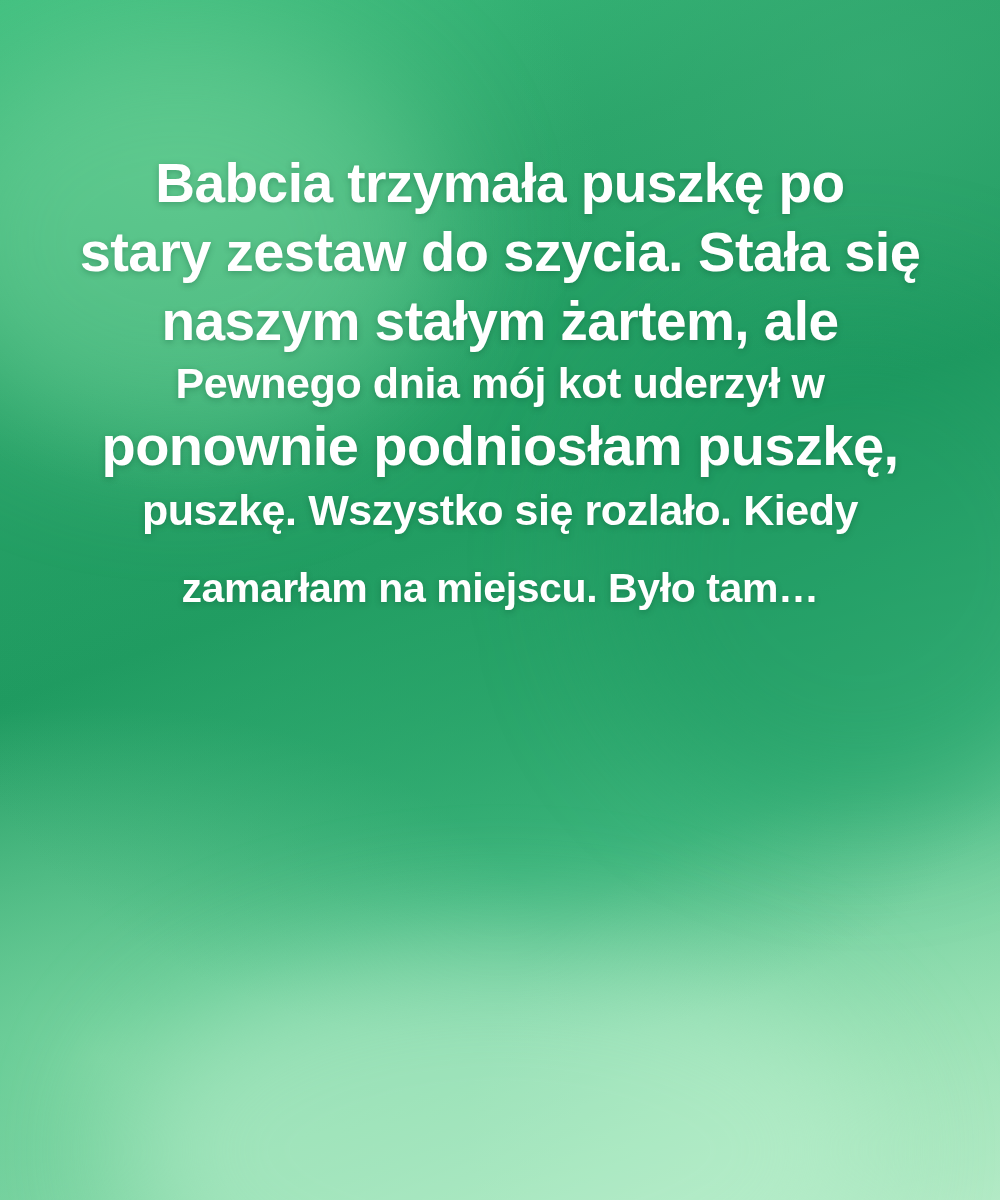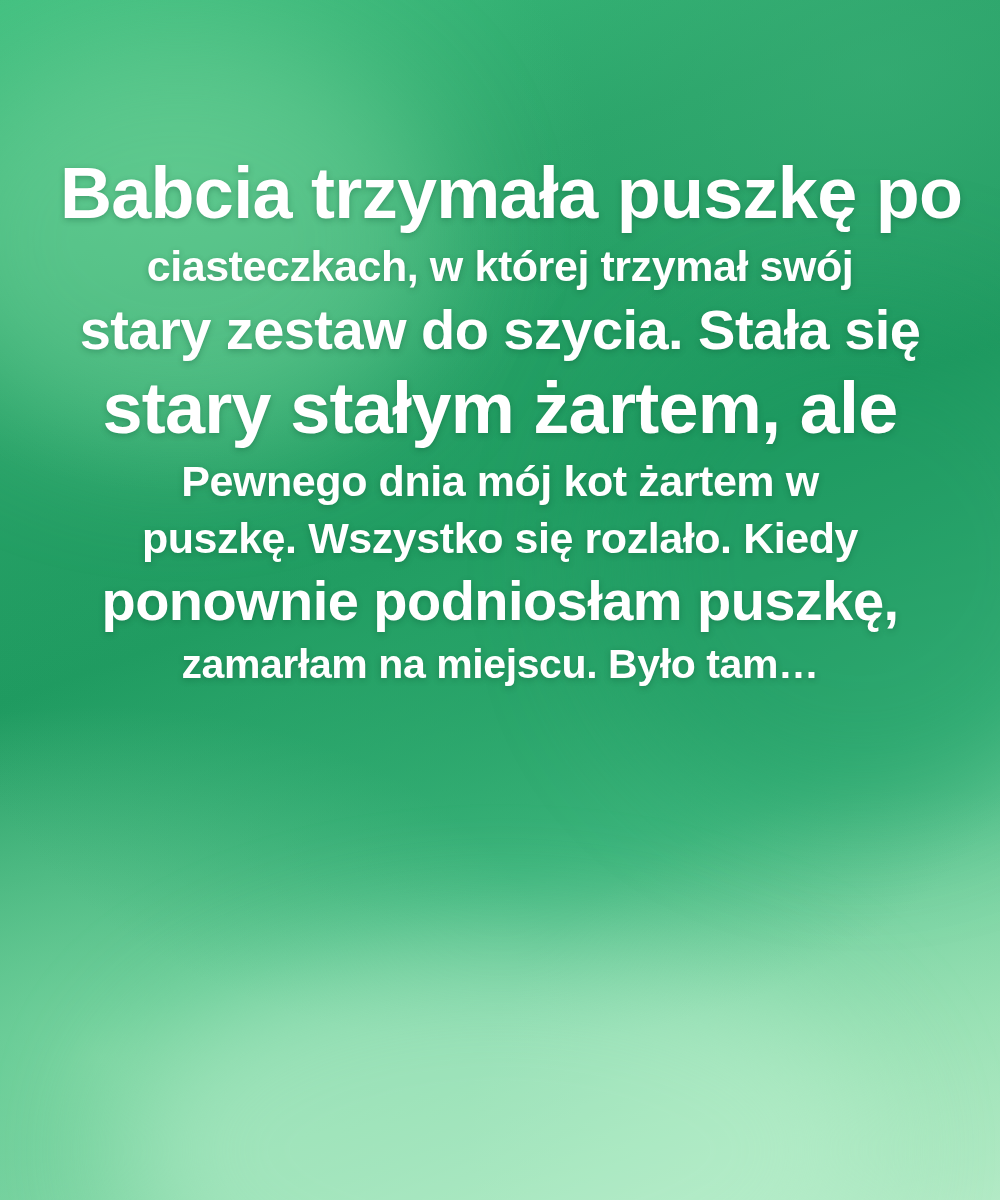--- a/index.html
+++ b/index.html
@@ -62,37 +62,36 @@
     color: #ffffff;
   }
   .line {
     display: block;
     width: 100%;
     font-weight: 700;
     letter-spacing: -0.01em;
     text-shadow: 0 2px 6px rgba(0, 70, 40, 0.30);
     white-space: nowrap;
   }
-  .s-xl  { font-size: 72px; line-height: 1.22; }
+  .s-xl  { font-size: 55px; line-height: 1.22; }
   .s-mdl { font-size: 56px; line-height: 1.26; }
   .s-md  { font-size: 43px; line-height: 1.32; }
-  .s-sm  { font-size: 41px; line-height: 1.34; }
+  .s-sm  { font-size: 41px; line-height: 1.34; margin-top: 22px; }
   .weight-soft { font-weight: 600; }
 </style>
 </head>
 <body>
 
 <div class="poster">
   <div class="glow-a"></div>
   <div class="glow-b"></div>
   <div class="glow-c"></div>
 
   <div class="caption">
     <span class="line s-xl">Babcia trzymała puszkę po</span>
-    <span class="line s-md">ciasteczkach, w której trzymał swój</span>
     <span class="line s-mdl">stary zestaw do szycia. Stała się</span>
-    <span class="line s-xl">stary stałym żartem, ale</span>
-    <span class="line s-md">Pewnego dnia mój kot żartem w</span>
+    <span class="line s-xl">naszym stałym żartem, ale</span>
+    <span class="line s-md">Pewnego dnia mój kot uderzył w</span>
+    <span class="line s-mdl">ponownie podniosłam puszkę,</span>
     <span class="line s-md">puszkę. Wszystko się rozlało. Kiedy</span>
-    <span class="line s-mdl">ponownie podniosłam puszkę,</span>
     <span class="line s-sm weight-soft">zamarłam na miejscu. Było tam…</span>
   </div>
 </div>
 
 </body></html>

